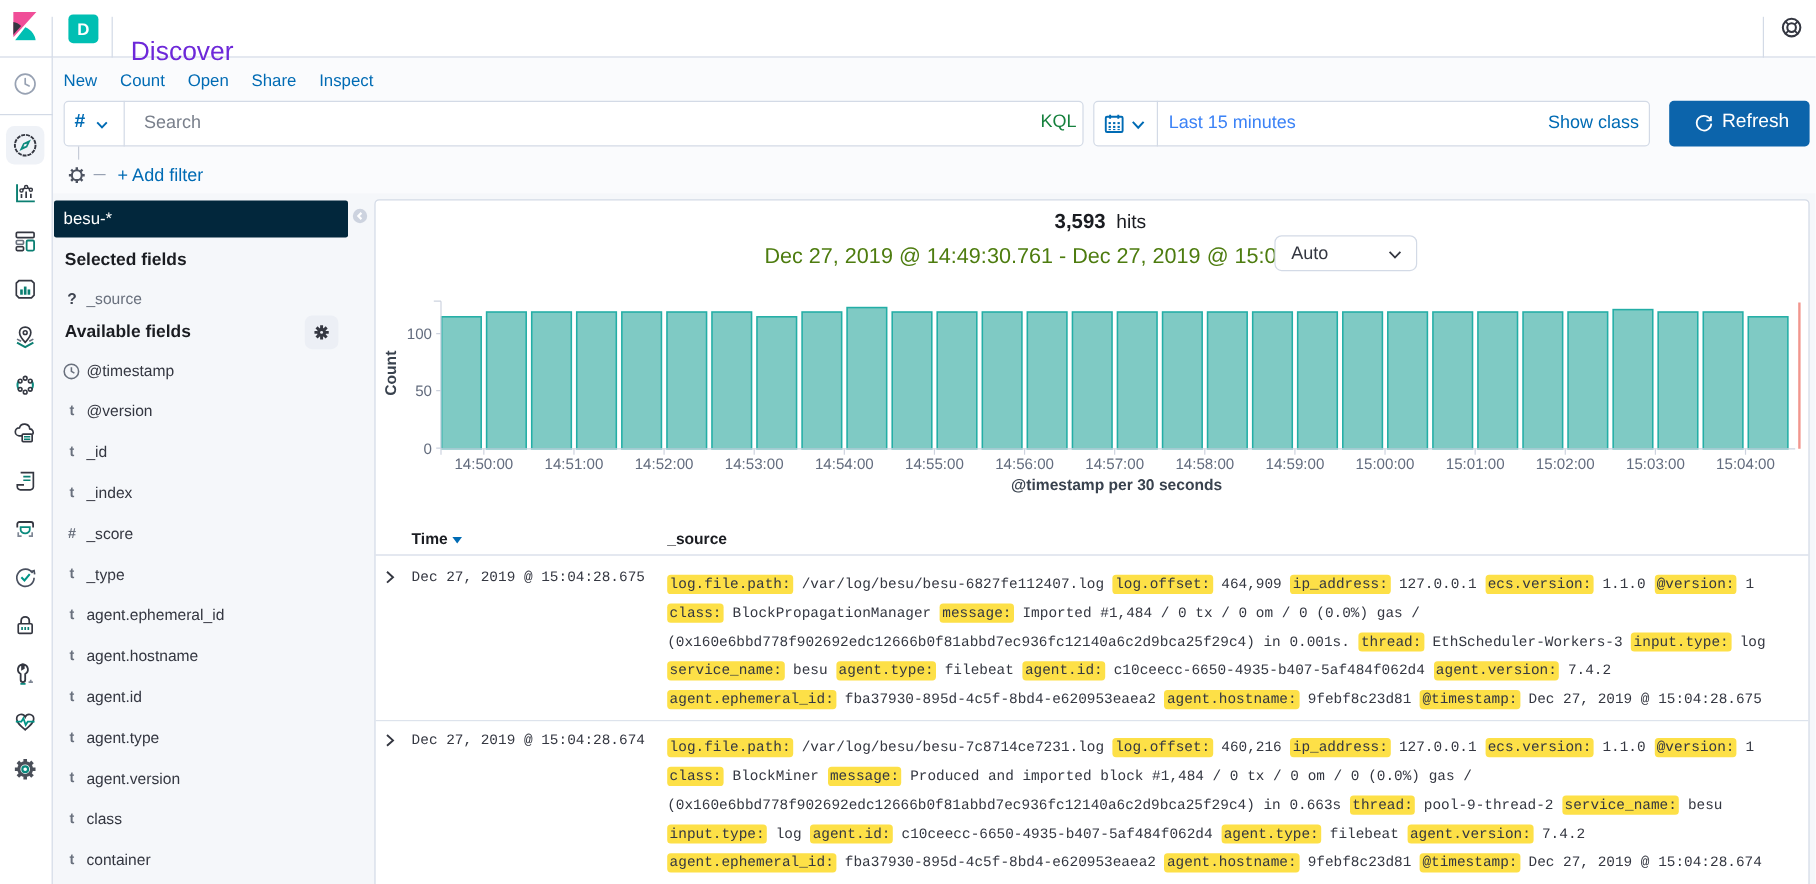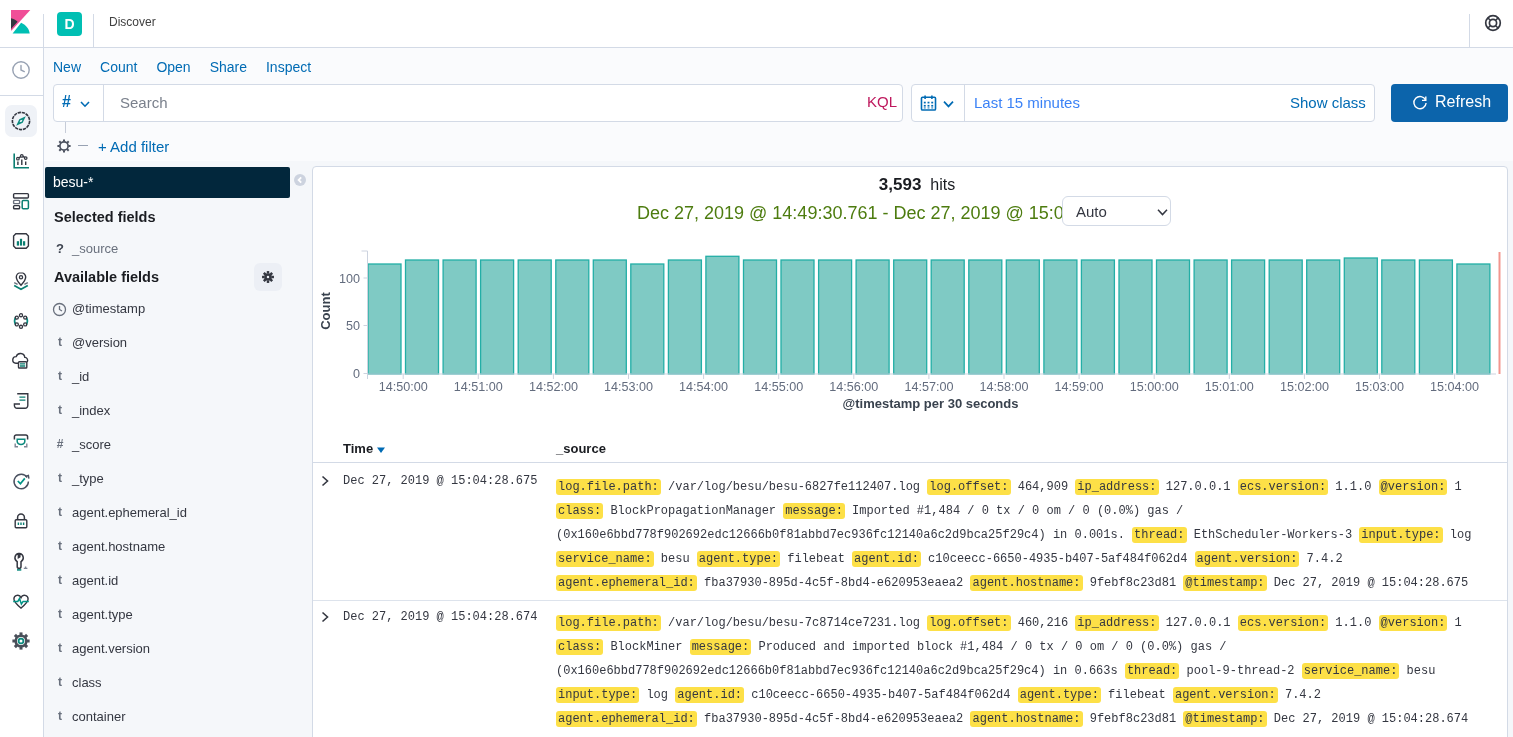--- a/index.html
+++ b/index.html
@@ -33,21 +33,21 @@
 
 <svg class="abs" style="left:11px;top:10px;z-index:10" width="20" height="24" viewBox="0 0 20 24">
   <polygon points="0,0 19.3,0 0.6,20.6 0,20.6" fill="#f04e98"></polygon>
   <path d="M0,8.3 C2.5,8.6 4.8,9.9 6.6,11.7 L0.6,18.3 L0,19.3 Z" fill="#343741"></path>
   <path d="M1.6,23.6 L10.1,12.8 C12.6,13.8 14.9,15.6 16.4,17.8 C17.7,19.6 18.4,21.5 18.7,23.6 Z" fill="#00bfb3"></path>
 </svg>
 <div class="abs" style="left:43px;top:14px;width:1px;height:34px;background:#d3dae6;z-index:10"></div>
 <div class="abs" style="left:57px;top:12px;width:25px;height:24px;background:#00bfb3;border-radius:4px;
   color:#fff;font-weight:bold;font-size:14px;text-align:center;line-height:24px;z-index:10">D</div>
 <div class="abs" style="left:93px;top:14px;width:1px;height:34px;background:#d3dae6;z-index:10"></div>
-<div class="abs" style="left:109px;top:15px;font-size:12px;color:#404040;z-index:10">Discover</div>
+<div class="abs" style="left:109px;top:30px;font-size:22px;color:#6d28d9;z-index:10">Discover</div>
 <div class="abs" style="left:1469px;top:14px;width:1px;height:34px;background:#d3dae6;z-index:10"></div>
 <svg class="abs" style="left:1484px;top:14px;z-index:10" width="18" height="18" viewBox="0 0 18 18">
   <circle cx="9" cy="9" r="7.3" fill="none" stroke="#343741" stroke-width="1.7"></circle>
   <circle cx="9" cy="9" r="3.6" fill="none" stroke="#343741" stroke-width="1.7"></circle>
   <g stroke="#343741" stroke-width="1.6">
     <line x1="4.0" y1="4.0" x2="6.3" y2="6.3"></line>
       <line x1="14.0" y1="4.0" x2="11.7" y2="6.3"></line>
     <line x1="4.0" y1="14.0" x2="6.3" y2="11.7"></line>
       <line x1="14.0" y1="14.0" x2="11.7" y2="11.7"></line>
   </g>
@@ -161,21 +161,21 @@
 </div>
 <div class="abs" style="left:53px;top:84px;width:850px;height:38px;background:#fff;
   border:1px solid #d3dae6;border-radius:4px;z-index:8"></div>
 <div class="abs" style="left:53px;top:84px;width:51px;height:38px;border-right:1px solid #d3dae6;z-index:9">
   <span style="position:absolute;left:9px;top:9px;font-size:16px;font-weight:bold;color:#006bb4">#</span>
   <svg style="position:absolute;left:26px;top:14px" width="12" height="12" viewBox="0 0 12 12">
     <path d="M2,4 L6,8.2 L10,4" fill="none" stroke="#006bb4" stroke-width="1.6"></path>
   </svg>
 </div>
 <div class="abs" style="left:120px;top:94px;font-size:15px;color:#7a808c;z-index:9">Search</div>
-<div class="abs" style="left:867px;top:93px;font-size:15px;color:#be185d;z-index:9">KQL</div>
+<div class="abs" style="left:867px;top:93px;font-size:15px;color:#15803d;z-index:9">KQL</div>
 <div class="abs" style="left:911px;top:84px;width:464px;height:38px;background:#fff;
   border:1px solid #d3dae6;border-radius:4px;z-index:8"></div>
 <div class="abs" style="left:911px;top:84px;width:54px;height:38px;border-right:1px solid #d3dae6;z-index:9">
   <svg style="position:absolute;left:9px;top:10px" width="17" height="18" viewBox="0 0 16 16">
     <rect x="1.4" y="2.6" width="13.2" height="12" rx="1" fill="none" stroke="#006bb4" stroke-width="1.5"></rect>
     <line x1="4.8" y1="1" x2="4.8" y2="4.2" stroke="#006bb4" stroke-width="1.5"></line>
     <line x1="11.2" y1="1" x2="11.2" y2="4.2" stroke="#006bb4" stroke-width="1.5"></line>
     <g fill="#006bb4">
       <rect x="3.6" y="6.8" width="1.8" height="1.6"></rect>
         <rect x="7.1" y="6.8" width="1.8" height="1.6"></rect>
@@ -301,21 +301,21 @@
   </div>
 <div class="fieldrow" style="top:708px">
     <span class="ficon">t</span>
     <span class="fname">container</span>
   </div>
 
 <div class="abs" style="left:313px;top:175px;width:1194px;height:20px;text-align:center;z-index:3;color:#1a1c21;padding-left:14px">
   <span style="font-size:17px;font-weight:bold">3,593</span><span style="font-size:16px">&nbsp;&nbsp;hits</span>
 </div>
 <div class="abs" style="left:637px;top:203px;font-size:18px;color:#4d7c0f;z-index:3">Dec 27, 2019 @ 14:49:30.761 - Dec 27, 2019 @ 15:04:30.761 <span style="display:inline-block;width:14px;height:2px;background:#343741;vertical-align:3px;margin-left:1px"></span></div>
-<div class="abs" style="left:1062px;top:196px;width:109px;height:30px;background:#fff;border:1px solid #d3dae6;border-radius:6px;z-index:3">
+<div class="abs" style="left:1062px;top:196px;width:119px;height:30px;background:#fff;border:1px solid #d3dae6;border-radius:6px;z-index:3">
   <span style="position:absolute;left:13px;top:6px;font-size:15px;color:#343741">Auto</span>
   <svg style="position:absolute;left:93px;top:10px" width="13" height="11" viewBox="0 0 13 11">
     <path d="M2,2.8 L6.5,7.6 L11,2.8" fill="none" stroke="#343741" stroke-width="1.5"></path>
   </svg>
 </div>
 <svg class="abs" style="left:313px;top:240px;z-index:3" width="1194" height="172" viewBox="0 0 1194 172">
   <g fill="#7fcac4" stroke="#23aea6" stroke-width="1.3">
     <rect x="55.0" y="24" width="33" height="110"></rect>
     <rect x="92.5" y="20" width="33" height="114"></rect>
     <rect x="130.1" y="20" width="33" height="114"></rect>

